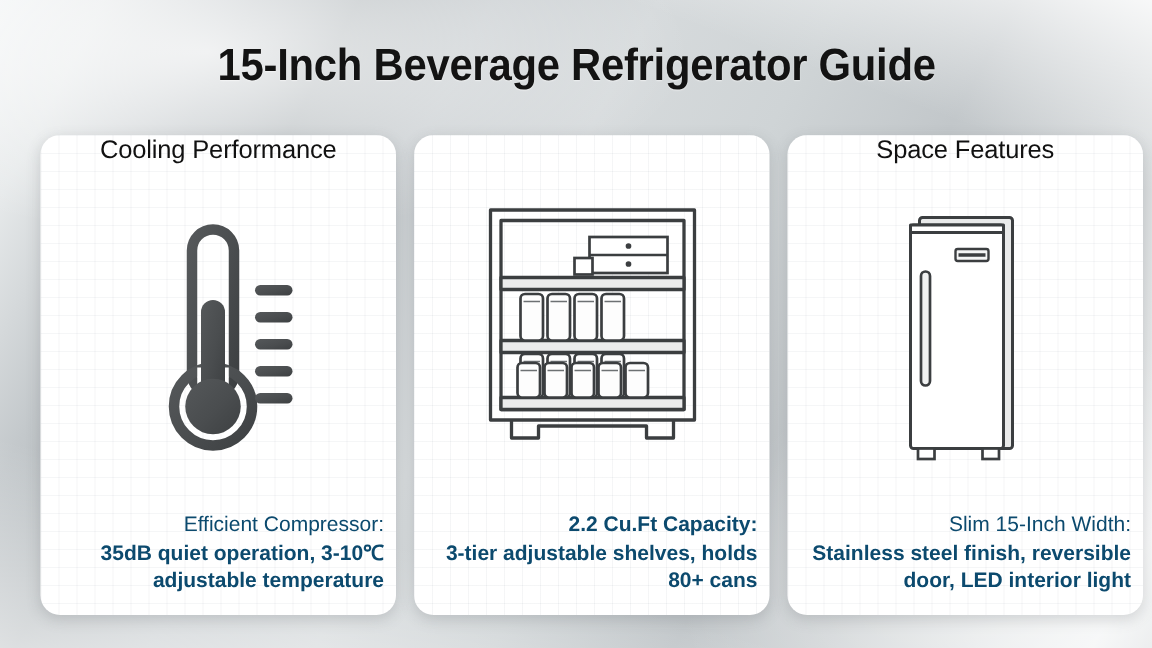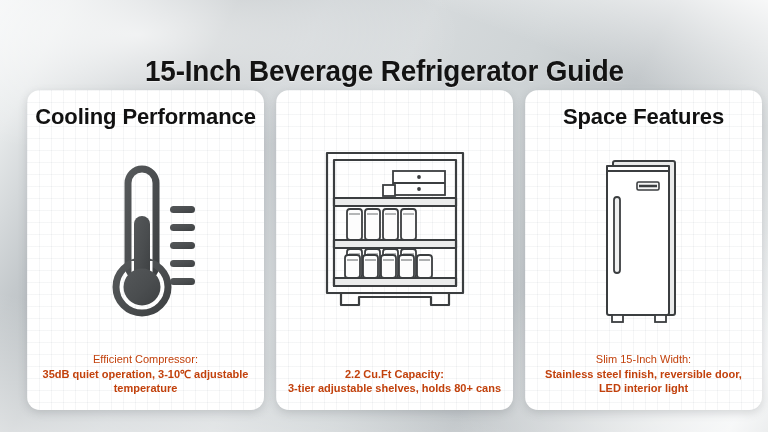--- a/index.html
+++ b/index.html
@@ -45,21 +45,21 @@
       radial-gradient(ellipse 50% 55% at 95% 92%, rgba(255,255,255,0.55), rgba(255,255,255,0) 72%);
     pointer-events: none;
   }
 
   
   .title-bar {
     position: absolute;
     top: 0; left: 0; right: 0;
     height: 88px;
     display: flex;
-    align-items: flex-end;
+    align-items: center;
     justify-content: center;
   }
   .title {
     font-size: 30px;
     font-weight: bold;
     color: #131313;
     letter-spacing: -0.2px;
     transform: scaleX(0.93);
     white-space: nowrap;
     text-shadow: 0 1px 1px rgba(255,255,255,0.55);
@@ -98,40 +98,39 @@
   .card-content {
     position: relative;
     z-index: 2;
     width: 100%;
     height: 100%;
     display: flex;
     flex-direction: column;
     align-items: center;
   }
   .card-heading {
-    margin-top: 14px;
-    font-size: 22px;
-    font-weight: bold;
+    font-size: 17px;
+    font-weight: normal;
     color: #111111;
     letter-spacing: -0.1px;
     white-space: nowrap;
   }
   .icon-wrap {
     flex: 1 1 auto;
     display: flex;
     align-items: center;
     justify-content: center;
     width: 100%;
   }
   .card-body {
     padding: 0 8px 14px;
-    text-align: center;
-    font-size: 11px;
+    text-align: right;
+    font-size: 14px;
     line-height: 1.33;
-    color: #c2410c;
+    color: #0c4a6e;
   }
   .card-body .lead { font-weight: bold; }
   .card-body .lead.plain { font-weight: normal; }
   .card-body .rest { font-weight: bold; }
 </style>
 </head>
 <body>
 
 <div class="bg"></div>
 <div class="bg-sheen"></div>

